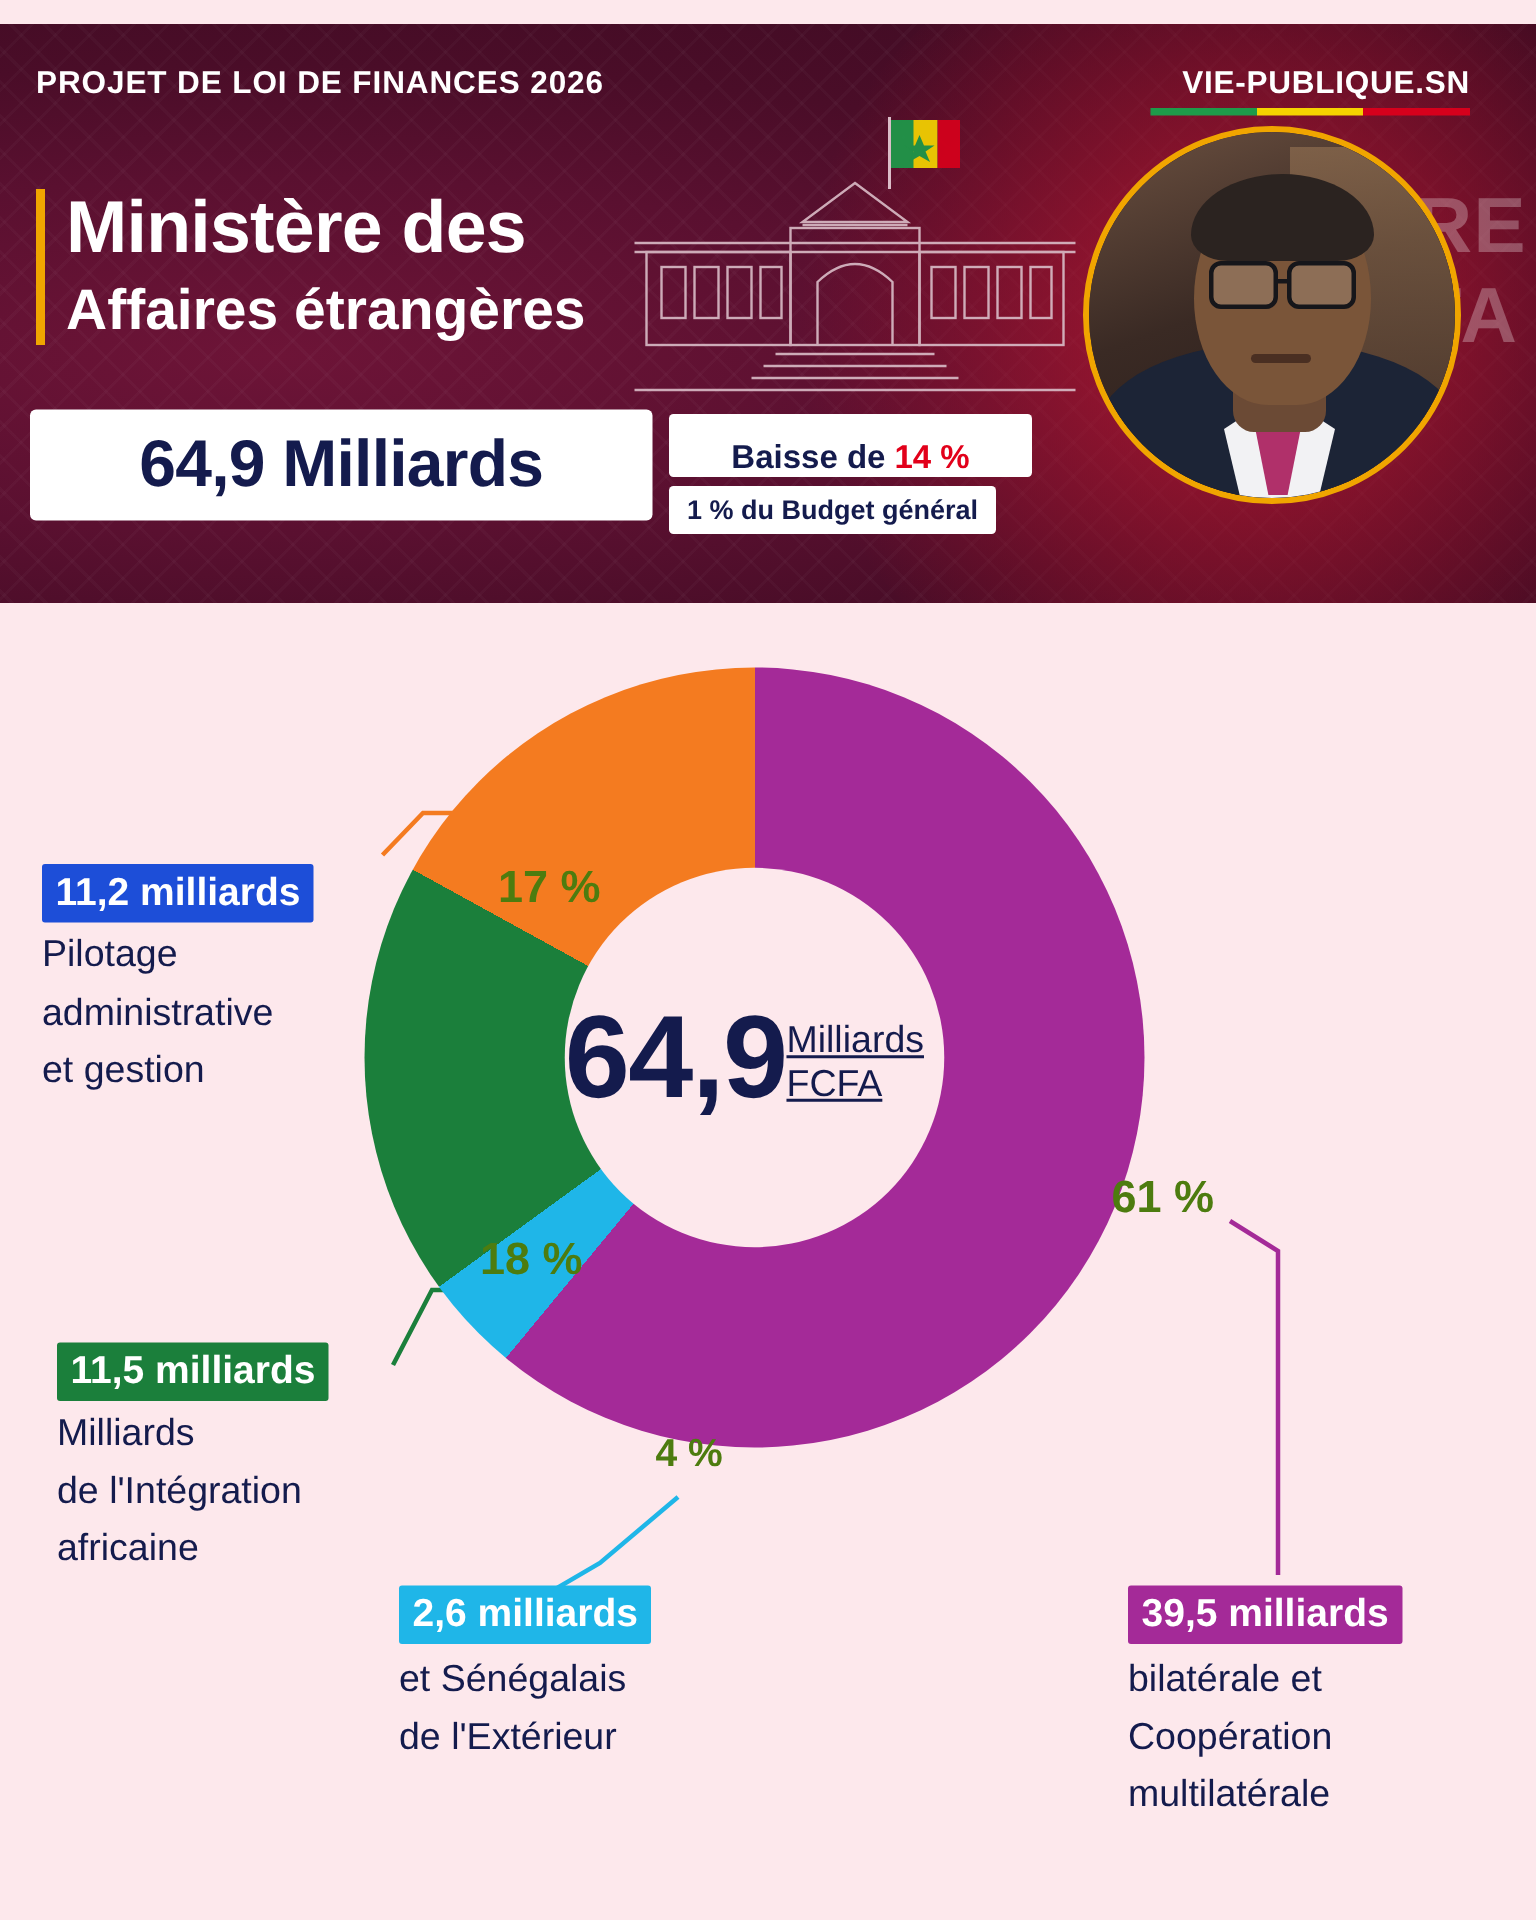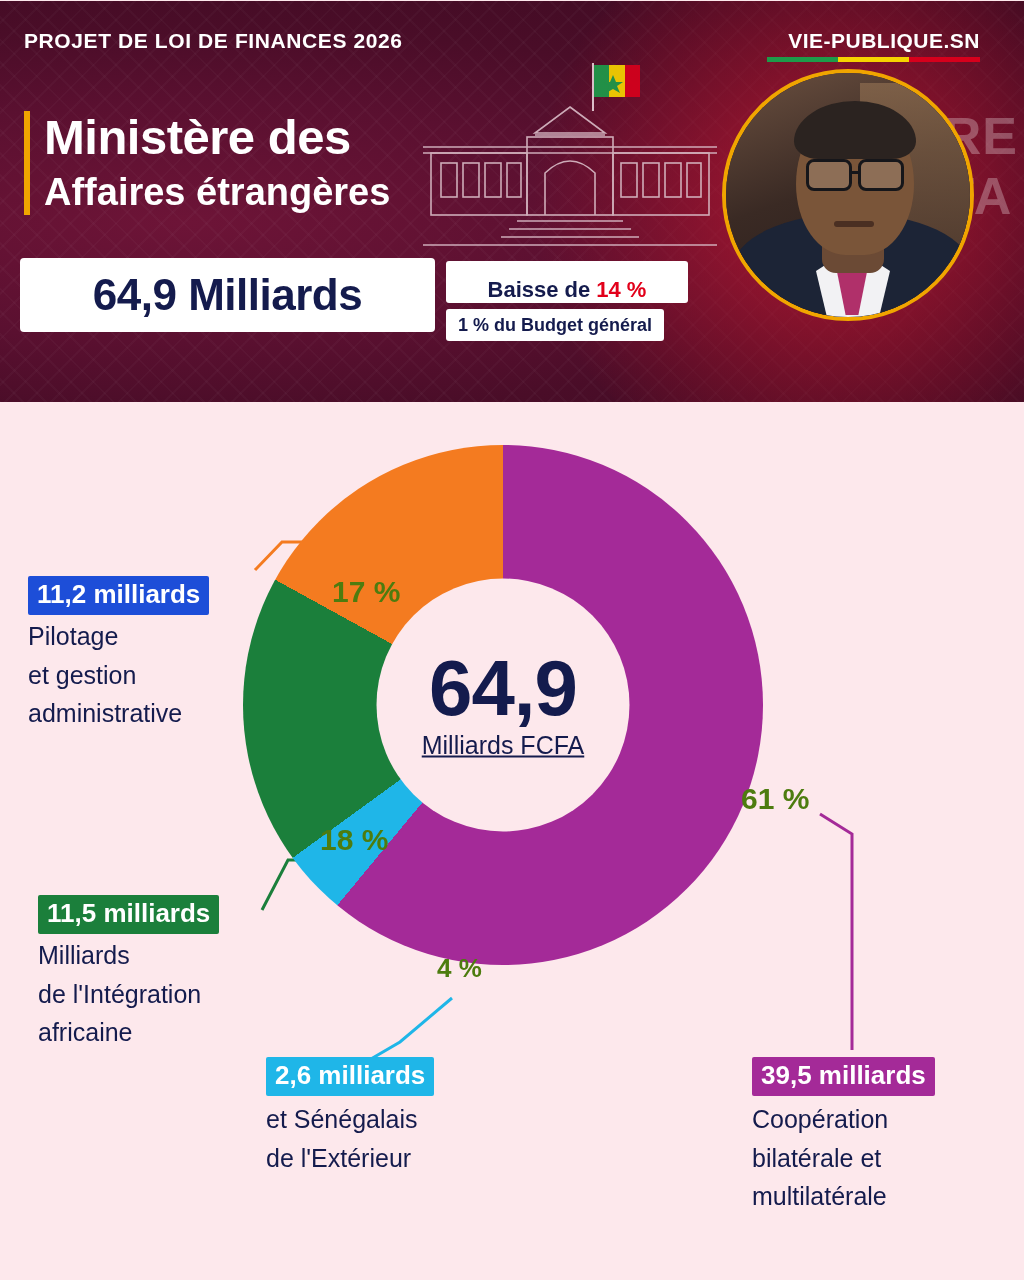--- a/index.html
+++ b/index.html
@@ -10,21 +10,21 @@
     overflow: hidden;
   }
   #page {
     position: relative;
     width: 1024px; height: 1280px;
     overflow: hidden;
   }
 
   
   .header {
-    position: absolute; left: 0; top: 1px;
+    position: absolute; left: 0; top: 16px;
     width: 1024px; height: 402px;
     background:
       radial-gradient(ellipse at 18% 55%, #6d1437 0%, #5a1030 38%, #4a0d28 62%, #3d0b22 100%),
       linear-gradient(90deg, #4a0d28 0%, #7d1430 48%, #a8182f 100%);
     overflow: hidden;
     padding-left: 16px;
   }
   .header-pattern {
     position: absolute; inset: 0;
     background-image:
@@ -140,21 +140,21 @@
 
   .donut {
     position: absolute; left: 243px; top: 43px;
     width: 520px; height: 520px; border-radius: 50%;
   }
   .donut-hole {
     position: absolute; left: 50%; top: 50%;
     transform: translate(-50%,-50%);
     width: 253px; height: 253px; border-radius: 50%;
     background: #fde8ec;
-    display: flex; flex-direction: column; align-items: center; justify-content: center;
+    display: flex; flex-direction: row; align-items: center; justify-content: center;
   }
   .hole-num { color: #141b4d; font-size: 78px; font-weight: bold; line-height: 0.95; letter-spacing: -1px; }
   .hole-sub { color: #141b4d; font-size: 25px; margin-top: 6px; text-decoration: underline; }
 
   .slice-pct {
     position: absolute; color: #4d7c0f; font-size: 30px; font-weight: bold;
   }
   .pct-purple { left: 741px; top: 380px; }
   .pct-orange { left: 332px; top: 173px; }
   .pct-green  { left: 320px; top: 421px; }
@@ -287,38 +287,38 @@
     </div>
 
     <div class="slice-pct pct-purple">61 %</div>
     <div class="slice-pct pct-orange">17 %</div>
     <div class="slice-pct pct-green">18 %</div>
     <div class="slice-pct pct-blue">4 %</div>
 
     <div class="label-chip chip-orange">11,2 milliards</div>
     <div class="label-desc desc-orange">
       <div>Pilotage</div>
+      <div>administrative</div>
       <div>et gestion</div>
-      <div>administrative</div>
     </div>
 
     <div class="label-chip chip-green">11,5 milliards</div>
     <div class="label-desc desc-green">
       <div>Milliards</div>
       <div>de l'Intégration</div>
       <div>africaine</div>
     </div>
 
     <div class="label-chip chip-blue">2,6 milliards</div>
     <div class="label-desc desc-blue">
       <div>et Sénégalais</div>
       <div>de l'Extérieur</div>
     </div>
 
     <div class="label-chip chip-purple">39,5 milliards</div>
     <div class="label-desc desc-purple">
+      <div>bilatérale et</div>
       <div>Coopération</div>
-      <div>bilatérale et</div>
       <div>multilatérale</div>
     </div>
 
   </div>
 </div>
 
 </body></html>

